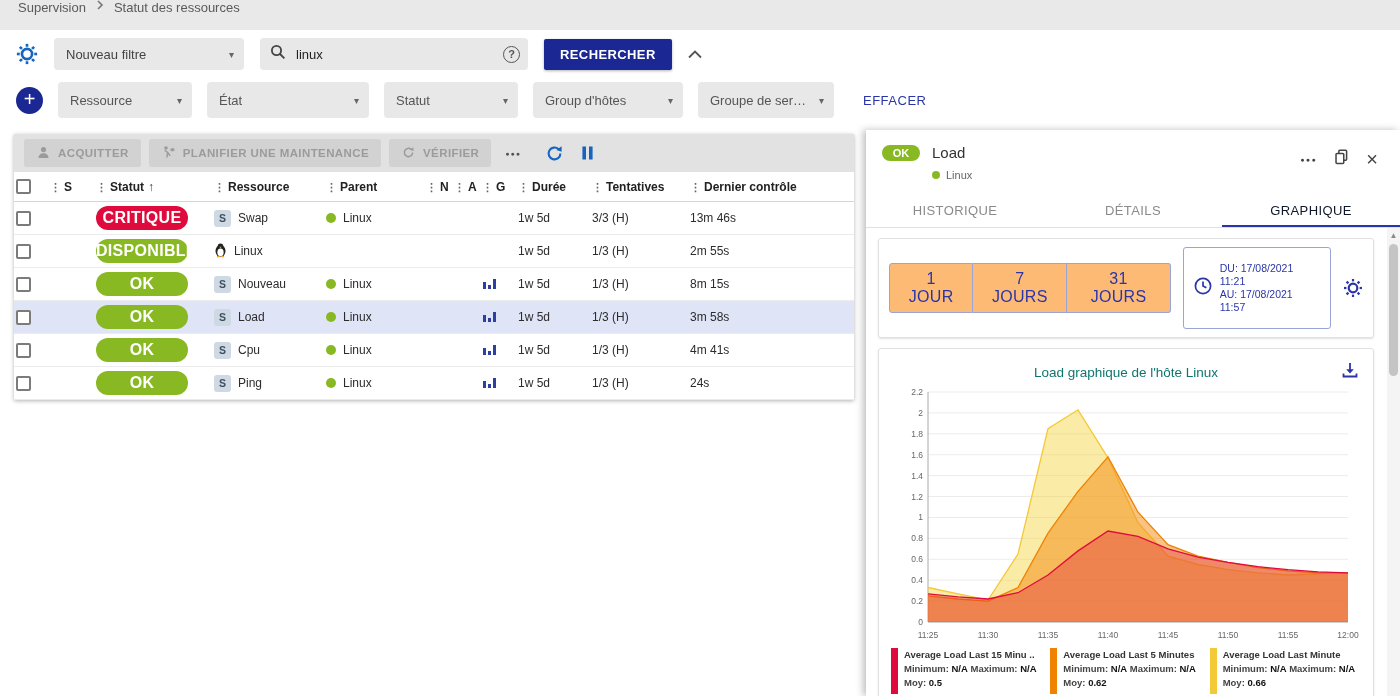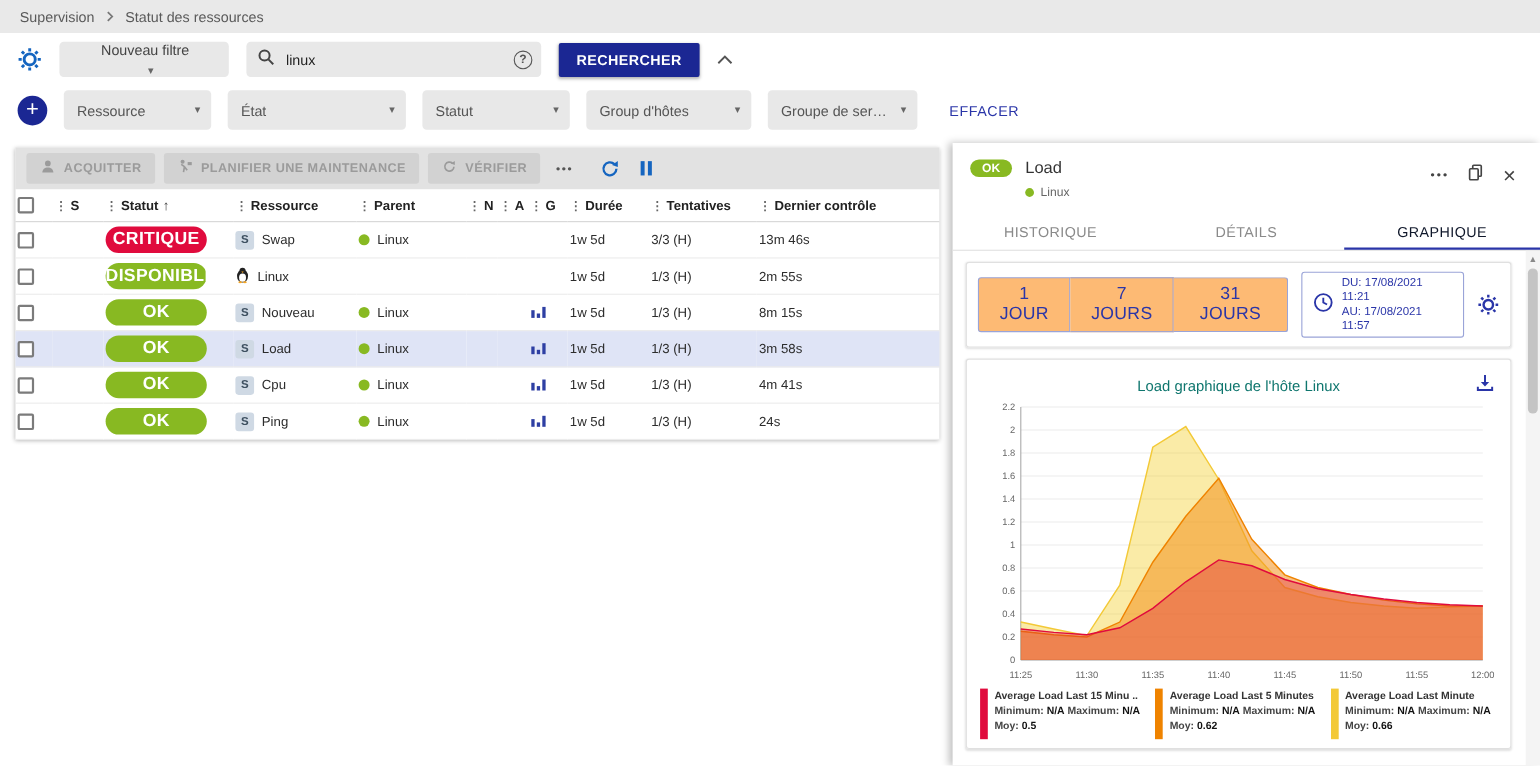--- a/index.html
+++ b/index.html
@@ -4,36 +4,36 @@
 <style>
   * { box-sizing: border-box; }
   html,body { margin:0; padding:0; }
   body {
     width:1400px; height:696px; position:relative; overflow:hidden;
     background:#ffffff; font-family:"Liberation Sans",sans-serif; color:#333;
   }
 
   
   .breadcrumb { position:absolute; top:0; left:0; right:0; height:30px; background:#e9e9e9;
-    display:flex; align-items:center; gap:10px; padding-left:18px; font-size:13px; color:#5a5a5a; }
+    display:flex; gap:10px; padding-left:18px; font-size:13px; color:#5a5a5a; }
   .crumb { cursor:default; }
   .crumb-sep svg { display:block; }
 
   
   .frow1 { position:absolute; top:38px; left:16px; display:flex; align-items:center; gap:16px; }
   .frow2 { position:absolute; top:82px; left:16px; display:flex; align-items:center; gap:15px; }
 
   .icon-btn { display:inline-flex; align-items:center; justify-content:center; cursor:pointer; }
   .blue { color:#1565c0; }
   .indigo { color:#2a35a8; }
 
   .select { background:#e8e8e8; border-radius:4px; height:32px; display:flex; align-items:center;
     padding:0 10px 0 12px; font-size:13px; color:#444; justify-content:space-between; cursor:pointer; }
   .select .caret { font-size:10px; color:#666; margin-left:10px; }
-  .sel-filter { width:154px;flex-direction:column; }
+  .sel-filter { width:190px; }
   .sel-crit   { height:36px; color:#555; }
   .sel-crit .lbl { overflow:hidden; text-overflow:ellipsis; white-space:nowrap; }
 
   .searchbox { background:#e8e8e8; border-radius:4px; height:32px; width:268px;
     display:flex; align-items:center; padding:0 8px 0 10px; gap:8px; }
   .searchbox input { border:none; background:transparent; outline:none; font-size:13px; color:#222;
     flex:1; font-family:"Liberation Sans",sans-serif; }
   .help-circle { width:17px; height:17px; border:1.5px solid #555; border-radius:50%; font-size:11px;
     color:#555; display:flex; align-items:center; justify-content:center; font-weight:bold; cursor:pointer; }
 
@@ -95,21 +95,21 @@
 
   .time-card { margin:10px 26px 10px 12px; border:1px solid #e0e0e0; border-radius:3px;
     box-shadow:0 1px 2px rgba(0,0,0,.12); padding:8px 10px; display:flex; align-items:center; gap:12px; }
   .range-group { display:flex; }
   .range-btn { background:#fdba74; border:1px solid #9aa4d8; color:#2a35a8; font-size:16px; letter-spacing:.3px;
     padding:6px 12px; cursor:pointer; font-family:Liberation Sans, sans-serif; }
   .range-btn + .range-btn { border-left:none; }
   .range-btn:first-child { border-radius:3px 0 0 3px; }
   .range-btn:last-child { border-radius:0 3px 3px 0; }
   .date-box { border:1px solid #9aa4d8; border-radius:3px; display:flex; align-items:center; gap:7px;
-    padding:3px 9px; cursor:pointer;justify-content:center; }
+    padding:14px 9px; cursor:pointer;justify-content:center; }
   .date-lines { font-size:10.5px; color:#2a35a8; line-height:13px; }
 
   .chart-card { margin:8px 26px 12px 12px; border:1px solid #e0e0e0; border-radius:3px;
     box-shadow:0 1px 2px rgba(0,0,0,.12); padding:8px 6px 8px; position:relative; }
   .chart-title { text-align:center; font-size:13.5px; color:#0f766e; margin:8px 0 2px; }
   .dl-icon { position:absolute; top:12px; right:14px; cursor:pointer; }
   .chart-svg { display:block; margin:4px auto 0; }
 
   .legend { display:flex; gap:8px; padding:2px 6px 0; }
   .legend-item { display:flex; gap:6px; flex:1; cursor:pointer; }

